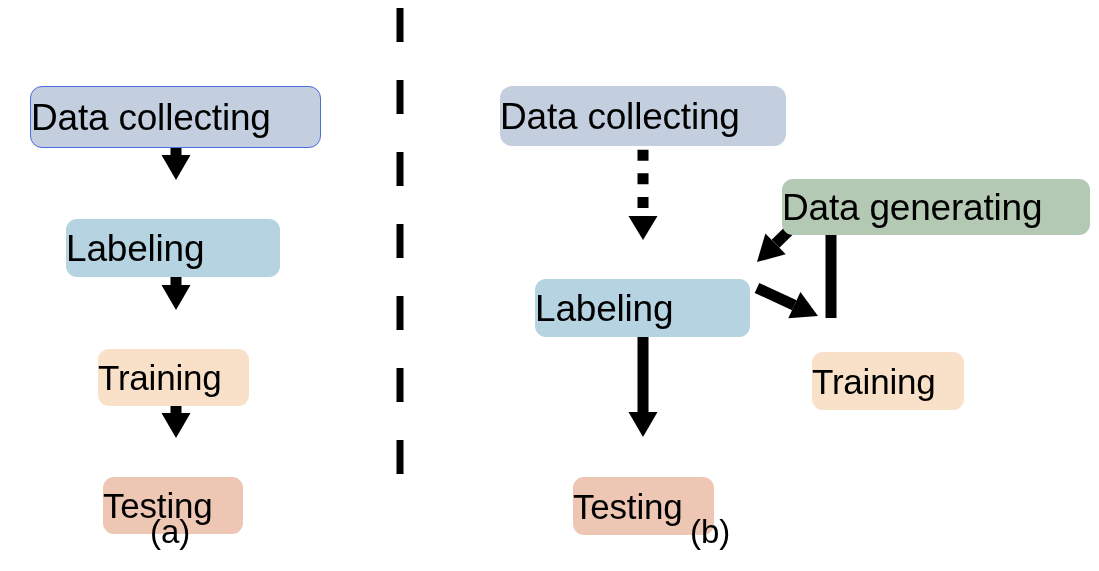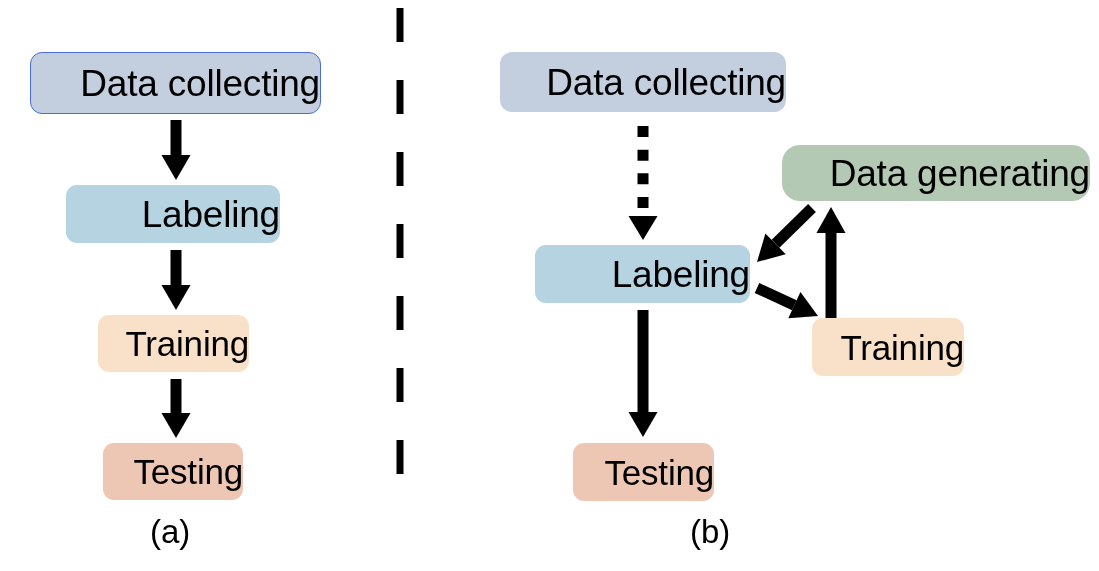--- a/index.html
+++ b/index.html
@@ -17,25 +17,26 @@
     width: 1099px;
     height: 571px;
     background: #ffffff;
     overflow: hidden;
   }
   .node {
     position: absolute;
     box-sizing: border-box;
     display: flex;
     align-items: center;
-    justify-content: flex-end;
+    justify-content: flex-start;
     color: #000000;
     white-space: nowrap;
     line-height: 1;
     letter-spacing: -0.2px;
+    margin-top: 34px;
   }
   .caption {
     position: absolute;
     color: #000000;
     font-size: 33px;
     line-height: 1;
     white-space: nowrap;
   }
   svg.layer {
     position: absolute;
@@ -96,21 +97,21 @@
       <div class="node" style="left: 98px; top: 315px; width: 151px; height: 57px; background: rgb(249, 224, 200); border-radius: 11px; font-size: 35px;">
         <span>Training</span>
       </div>
       <div class="node" style="left: 103px; top: 443px; width: 140px; height: 57px; background: rgb(238, 199, 180); border-radius: 11px; font-size: 35px;">
         <span>Testing</span>
       </div>
       <div class="caption" style="left: 150px; top: 515px;">(a)</div>
       <div class="node" style="left: 500px; top: 52px; width: 286px; height: 60px; background: rgb(195, 206, 222); border-radius: 12px; font-size: 37px;">
         <span>Data collecting</span>
       </div>
-      <div class="node" style="left: 782px; top: 145px; width: 308px; height: 56px; background: rgb(180, 201, 180); border-radius: 18px; font-size: 37px;">
+      <div class="node" style="left: 782px; top: 145px; width: 308px; height: 56px; background: rgb(180, 201, 180); border-radius: 11px; font-size: 37px;">
         <span>Data generating</span>
       </div>
       <div class="node" style="left: 535px; top: 245px; width: 215px; height: 58px; background: rgb(181, 211, 224); border-radius: 11px; font-size: 37px;">
         <span>Labeling</span>
       </div>
       <div class="node" style="left: 812px; top: 318px; width: 152px; height: 58px; background: rgb(249, 224, 200); border-radius: 11px; font-size: 35px;">
         <span>Training</span>
       </div>
       <div class="node" style="left: 573px; top: 443px; width: 141px; height: 58px; background: rgb(238, 199, 180); border-radius: 11px; font-size: 35px;">
         <span>Testing</span>

